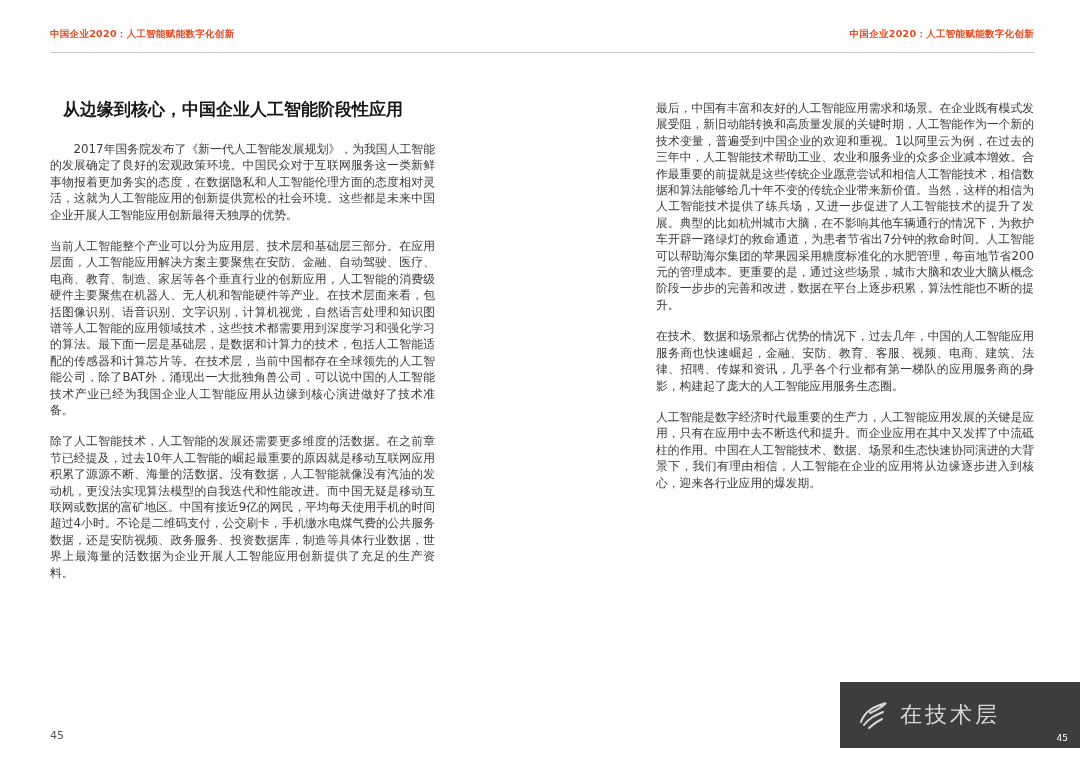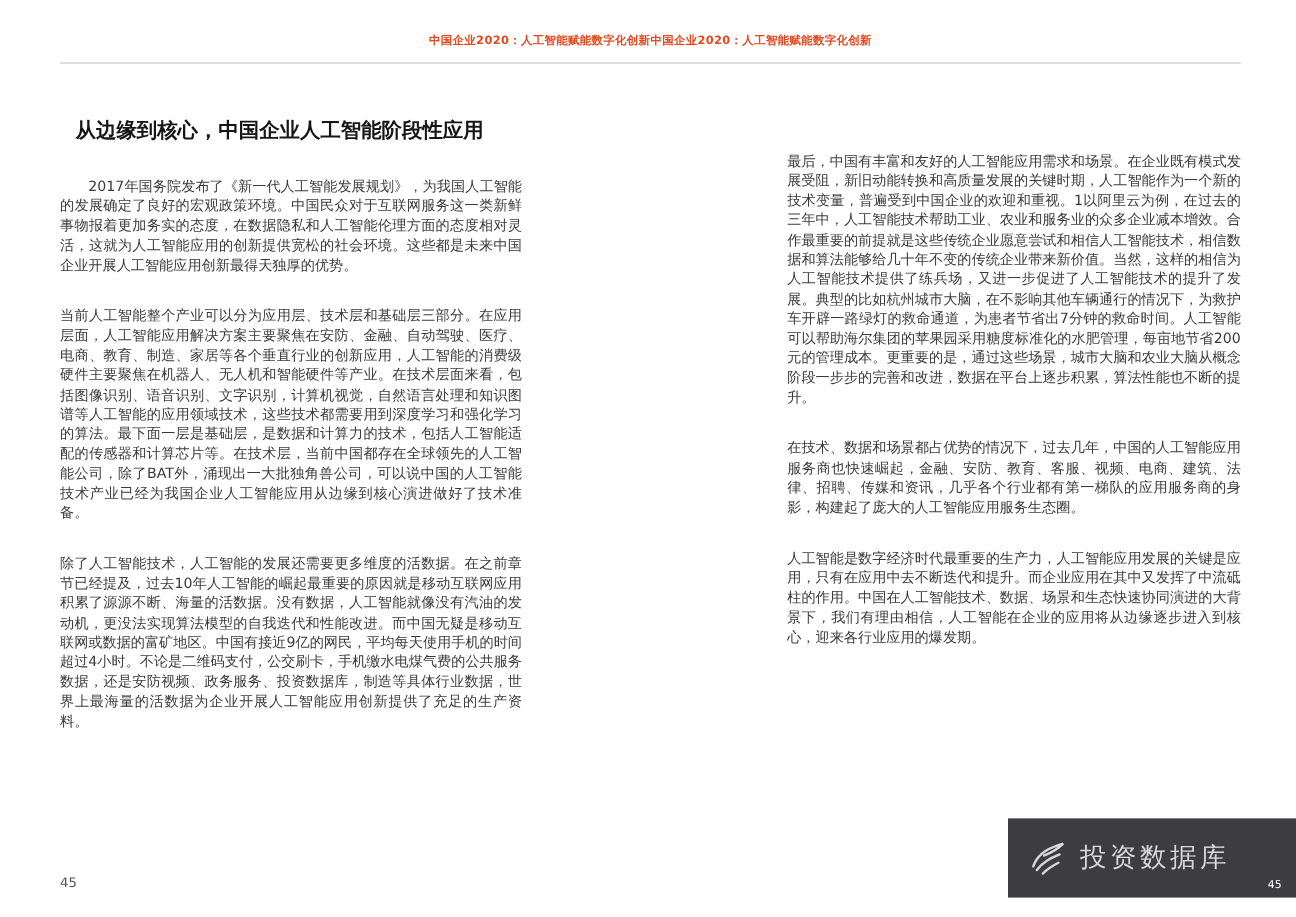--- a/index.html
+++ b/index.html
@@ -7,21 +7,21 @@
   body {
     background:#ffffff;
     font-family:"DejaVu Sans","Liberation Sans",sans-serif;
     position:relative;
     overflow:hidden;
   }
   .page { position:absolute; inset:0; background:#fff; }
 
   .hdr {
     position:absolute; top:28px; left:50px; right:46px;
-    display:flex; justify-content:center;
+    display:flex; justify-content:space-between;
     font-size:9.5px; font-weight:bold; color:#e2491f; letter-spacing:.3px;
   }
   .rule {
     position:absolute; top:52px; left:50px; right:46px;
     border-top:1px solid #c8c8c8;
   }
 
   .cols {
     position:absolute; top:98px; left:50px; right:46px; bottom:60px;
     display:flex; justify-content:space-between;
@@ -31,21 +31,21 @@
 
   .title {
     display:flex; align-items:flex-end;
     font-size:17px; font-weight:bold; color:#161616;
     line-height:1.35; margin-bottom:20px;
   }
   .title-bar { width:4px; background:#e2491f; margin-right:9px; flex:none; }
 
   p.body {
     font-size:11.8px; line-height:16.4px; color:#3a3a3a;
-    text-align:justify; margin-bottom:15px;margin-top:26px;
+    text-align:justify; margin-bottom:15px;
   }
   p.indent { text-indent:2em; }
 
   .pageno {
     position:absolute; bottom:22px; left:50px;
     font-size:11px; color:#555;
   }
 
   .watermark {
     position:absolute; right:0; bottom:16px;
@@ -99,17 +99,17 @@
   <div class="pageno">45</div>
 
   <div class="watermark">
     <span class="wm-logo">
       <svg viewBox="0 0 34 34" fill="none" stroke="#d8d8d8" stroke-width="2" stroke-linecap="round">
         <path d="M5 24 C9 12, 20 8, 30 5 C24 11, 19 13, 14 15"></path>
         <path d="M8 27 C13 20, 20 17, 27 14"></path>
         <path d="M13 30 C17 26, 22 23, 26 21"></path>
       </svg>
     </span>
-    <span class="wm-text">投资数据库</span>
+    <span class="wm-text">在技术层</span>
     <span class="wm-page">45</span>
   </div>
 
 </div>
 
 </body></html>

